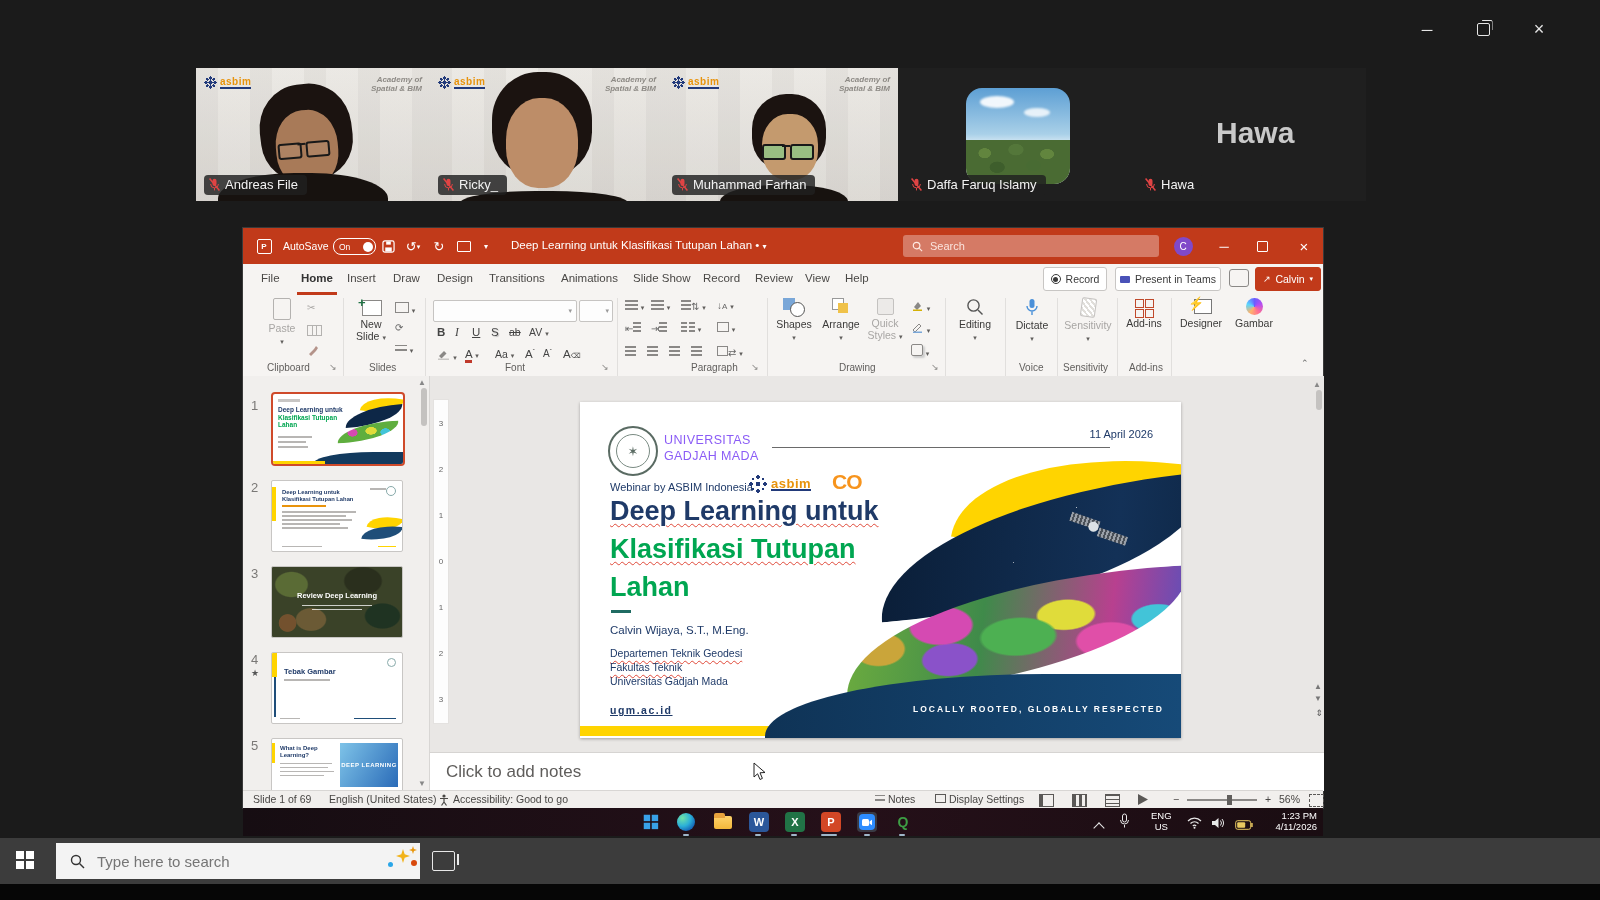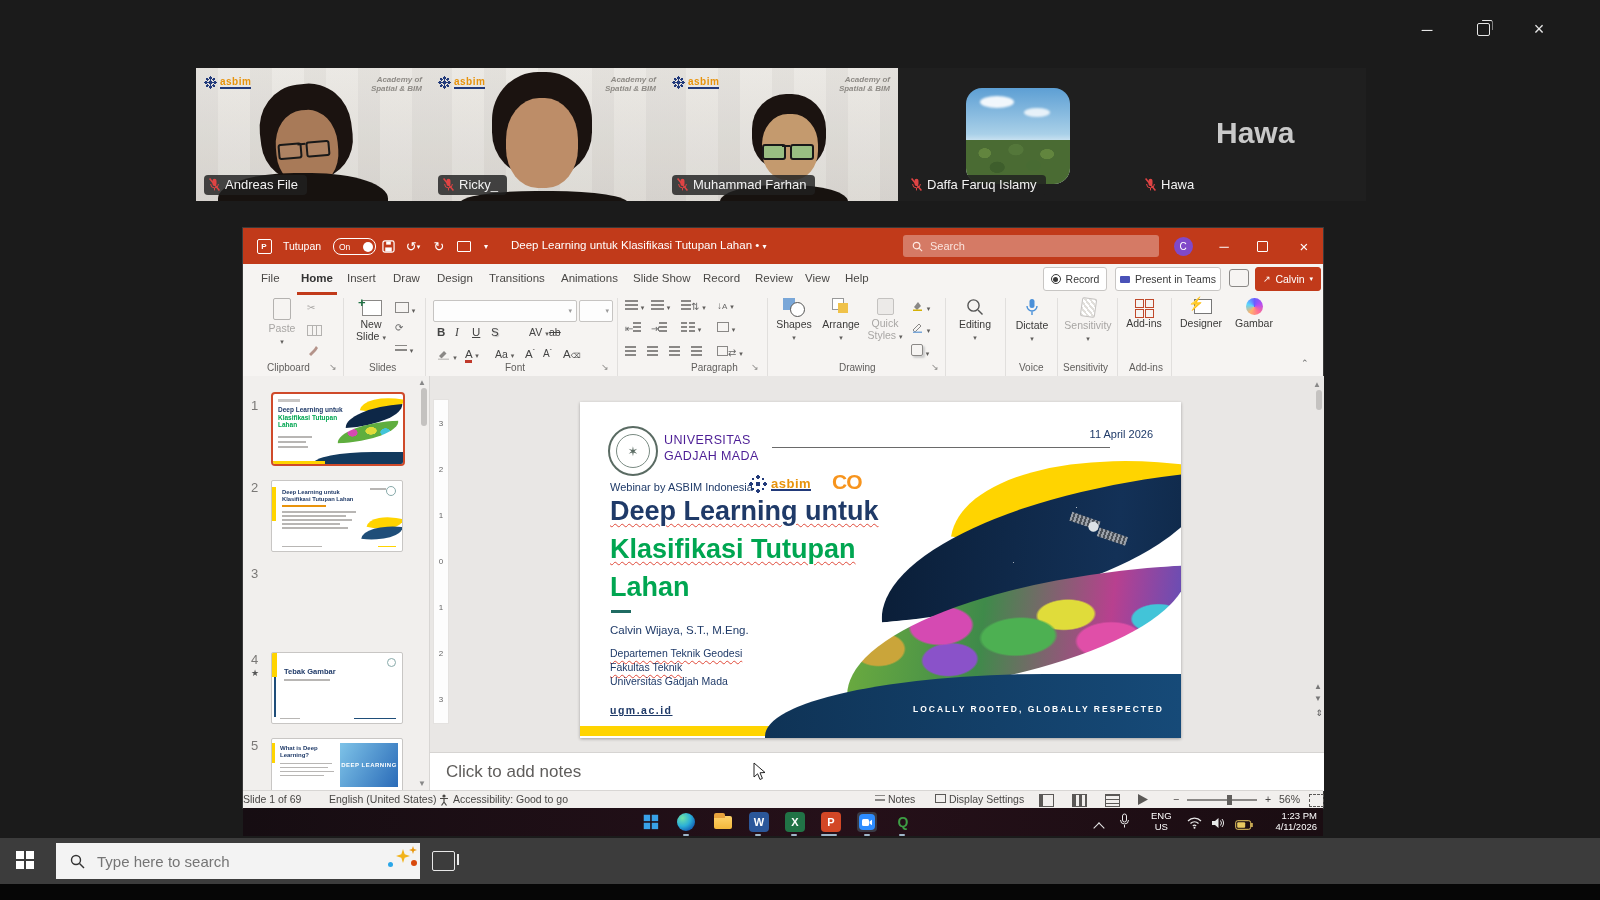--- a/index.html
+++ b/index.html
@@ -193,21 +193,21 @@
       <span>Hawa</span>
     </div>
   </div>
 
   <div id="ppt">
 
     <div id="titlebar">
       <span class="tb-ic" style="left:8px;width:26px;">
         <span style="width:13px;height:13px;border:1.5px solid #fff;border-radius:2px;display:flex;align-items:center;justify-content:center;font-size:8px;font-weight:bold;">P</span>
       </span>
-      <span style="position:absolute;left:40px;top:12px;font-size:10.5px;">Tutupan</span>
+      <span style="position:absolute;left:40px;top:12px;font-size:10.5px;">AutoSave</span>
       <span style="position:absolute;left:90px;top:10px;width:36px;height:15px;border:1px solid #fff;border-radius:8px;font-size:8.5px;display:flex;align-items:center;padding-left:5px;">
         <span>On</span>
         <span style="position:absolute;right:2px;width:10px;height:10px;border-radius:50%;background:#fff;"></span>
       </span>
       <span class="tb-ic" style="left:134px;width:22px;">
         <svg width="13" height="13" viewBox="0 0 14 14">
             <rect x="1" y="1" width="12" height="12" rx="2" fill="none" stroke="#fff" stroke-width="1.3"></rect>
             <rect x="4.5" y="1.5" width="5" height="3.5" fill="#fff"></rect>
             <rect x="3.5" y="8" width="7" height="4.5" fill="#fff"></rect>
           </svg>
@@ -300,21 +300,21 @@
       <span class="ddown" style="left:190px;top:8px;width:142px;">
           <span style="position:absolute;right:4px;top:6px;font-size:7px;color:#999;">▾</span>
         </span>
       <span class="ddown" style="left:336px;top:8px;width:32px;">
           <span style="position:absolute;right:3px;top:6px;font-size:7px;color:#999;">▾</span>
         </span>
       <span class="fbtn" style="left:194px;top:34px;font-weight:bold;">B</span>
       <span class="fbtn" style="left:212px;top:34px;font-style:italic;font-family:'Liberation Serif',serif;">I</span>
       <span class="fbtn" style="left:229px;top:34px;text-decoration:underline;">U</span>
       <span class="fbtn" style="left:248px;top:34px;text-shadow:1px 1px 1px #bbb;">S</span>
-      <span class="fbtn" style="left:266px;top:34px;text-decoration:line-through;font-size:10.5px;margin-left:40px;">ab</span>
+      <span class="fbtn" style="left:266px;top:34px;text-decoration:line-through;font-size:10.5px;">ab</span>
       <span class="fbtn" style="left:286px;top:34px;font-size:10.5px;"><span>AV</span> <span class="chevd">▾</span></span>
       <span class="fbtn" style="left:194px;top:56px;"><svg width="13" height="12" viewBox="0 0 13 12">
             <path d="M2 8 L7 3 L9.5 5.5 L4.5 10.5Z" fill="#8a8886"></path>
             <rect x="1" y="10.5" width="11" height="2" fill="#c8c6c4"></rect>
           </svg> <span class="chevd">▾</span></span>
       <span class="fbtn" style="left:222px;top:56px;"><span style="border-bottom:3px solid #c0392b;padding-bottom:0px;">A</span> <span class="chevd">▾</span></span>
       <span class="fbtn" style="left:252px;top:56px;font-size:10.5px;"><span>Aa</span> <span class="chevd">▾</span></span>
       <span class="fbtn" style="left:282px;top:56px;"><span>A</span><sup style="font-size:6px;">ˆ</sup></span>
       <span class="fbtn" style="left:300px;top:56px;font-size:10px;"><span>A</span><sup style="font-size:6px;">ˇ</sup></span>
       <span class="fbtn" style="left:320px;top:56px;"><span>A</span><span style="font-size:7px;">⌫</span></span>
@@ -463,20 +463,25 @@
         <div class="gbar" style="left:10px;top:42px;width:58px;height:1.5px;"></div>
         <div class="gbar" style="left:10px;top:46px;width:66px;height:1.5px;"></div>
         <div style="position:absolute;right:6px;top:5px;width:8px;height:8px;border:1px solid #8aa;border-radius:50%;"></div>
         <div class="gbar" style="right:16px;top:7px;width:16px;height:1.5px;"></div>
         <div class="leaf" style="left:96px;top:34px;width:34px;height:16px;background:#ffd400;transform:rotate(14deg);"></div>
         <div class="leaf" style="left:90px;top:44px;width:40px;height:16px;background:#1f4e79;transform:rotate(6deg);"></div>
         <div class="gbar" style="left:10px;bottom:4px;width:40px;height:1.5px;"></div>
         <div class="gbar" style="right:6px;bottom:4px;width:18px;height:1.5px;background:#ffd400;"></div>
       </div>
       <span class="tnum" style="top:190px;">3</span>
+      <div class="thumb" style="top:190px;background:radial-gradient(26px 20px at 15% 25%,#5a6b35 60%,transparent 66%),radial-gradient(30px 22px at 70% 20%,#2a2f1d 60%,transparent 66%),radial-gradient(24px 18px at 30% 75%,#6b5a35 60%,transparent 66%),radial-gradient(28px 20px at 85% 70%,#1f3322 60%,transparent 66%),radial-gradient(14px 14px at 12% 80%,#73512e 60%,transparent 66%),#3a4228;">
+        <div style="position:absolute;left:0;top:24px;width:130px;text-align:center;font-size:7.5px;font-weight:bold;color:#fff;">Review Deep Learning</div>
+        <div class="gbar" style="left:30px;top:38px;width:70px;height:1.2px;background:rgba(255,255,255,.75);"></div>
+        <div class="gbar" style="left:40px;top:42px;width:50px;height:1.2px;background:rgba(255,255,255,.75);"></div>
+      </div>
       <span class="tnum" style="top:276px;">4</span>
       <span class="tnum" style="top:292px;font-size:9px;color:#555;">★</span>
       <div class="thumb" style="top:276px;">
         <div style="position:absolute;left:0;top:0;width:5px;height:24px;background:#ffd400;"></div>
         <div style="position:absolute;left:1.5px;top:24px;width:2px;height:40px;background:#1f4e79;"></div>
         <div style="position:absolute;left:12px;top:14px;font-size:7.5px;font-weight:bold;color:#1f3a68;">Tebak Gambar</div>
         <div class="gbar" style="left:12px;top:26px;width:46px;height:1.5px;"></div>
         <div style="position:absolute;right:6px;top:5px;width:7px;height:7px;border:1px solid #8aa;border-radius:50%;"></div>
         <div class="gbar" style="left:8px;bottom:4px;width:20px;height:1.5px;"></div>
         <div class="gbar" style="right:6px;bottom:4px;width:42px;height:1.5px;background:#1f4e79;"></div>
@@ -520,21 +525,21 @@
         </div>
         <div class="leaf" style="left:264px;top:172px;width:348px;height:114px;background:radial-gradient(40px 26px at 10% 60%,#caa53a 60%,transparent 66%),radial-gradient(50px 30px at 28% 42%,#d54ab2 60%,transparent 66%),radial-gradient(44px 26px at 30% 72%,#8a52c9 60%,transparent 66%),radial-gradient(60px 30px at 50% 55%,#4db052 60%,transparent 66%),radial-gradient(46px 24px at 64% 38%,#e0dc3a 60%,transparent 66%),radial-gradient(52px 28px at 76% 62%,#e04fa8 60%,transparent 66%),radial-gradient(40px 22px at 90% 45%,#42c4d8 60%,transparent 66%),radial-gradient(60px 40px at 85% 80%,#2f6b3a 60%,transparent 66%),linear-gradient(100deg,#6fae3e,#3f8a4a 40%,#b8408f 75%,#4f52c0);transform:rotate(-3deg);"></div>
         <div style="position:absolute;left:0;bottom:2px;width:330px;height:10px;background:#ffd400;clip-path:polygon(0 0,96% 0,88% 100%,0 100%);"></div>
         <div style="position:absolute;left:185px;bottom:0;width:416px;height:64px;background:linear-gradient(90deg,#0f3356,#164a78);border-top-left-radius:280px 62px;">
           <span style="position:absolute;left:148px;top:30px;font-size:8.5px;font-weight:bold;letter-spacing:2px;color:#fff;">LOCALLY ROOTED, GLOBALLY RESPECTED</span>
         </div>
 
         <div style="position:absolute;left:28px;top:24px;width:46px;height:46px;border:2px solid #5a6b63;border-radius:50%;display:flex;align-items:center;justify-content:center;">
           <div style="width:32px;height:32px;border:1px solid #7a8b83;border-radius:50%;display:flex;align-items:center;justify-content:center;color:#5a6b63;font-size:13px;">✶</div>
         </div>
-        <div style="position:absolute;left:84px;top:31px;font-size:12.5px;letter-spacing:.4px;color:#4c1d95;line-height:15.5px;font-weight:500;">
+        <div style="position:absolute;left:84px;top:31px;font-size:12.5px;letter-spacing:.4px;color:#8b5cf6;line-height:15.5px;font-weight:500;">
           <span>UNIVERSITAS</span><br><span>GADJAH MADA</span>
         </div>
         <div style="position:absolute;left:192px;top:45px;width:338px;height:1px;background:#6a6a6a;"></div>
         <div style="position:absolute;right:28px;top:26px;font-size:11px;color:#1f3a68;">11 April 2026</div>
 
         <div style="position:absolute;left:30px;top:79px;font-size:11px;font-weight:500;color:#1f3a68;">Webinar by ASBIM Indonesia</div>
         <div class="asbim-sm" style="left:168px;top:72px;">
           <span class="asbim-dots" style="width:20px;height:20px;"></span>
           <span class="asbim-word" style="font-size:13px;">asbim</span>
         </div>
@@ -559,21 +564,21 @@
       <span style="position:absolute;right:2px;top:306px;font-size:8px;color:#777;">▲</span>
       <span style="position:absolute;right:2px;top:318px;font-size:8px;color:#777;">▼</span>
       <span style="position:absolute;right:1px;top:332px;font-size:9px;color:#555;">⇕</span>
     </div>
 
     <div id="notes">
       <span style="position:absolute;left:16px;top:9px;font-size:17px;color:#5f5d5b;">Click to add notes</span>
     </div>
 
     <div id="statusbar">
-      <span class="st" style="left:0;">Slide 1 of 69</span>
+      <span class="st" style="left:10px;">Slide 1 of 69</span>
       <span class="st" style="left:86px;">English (United States)</span>
       <svg class="st" style="left:196px;top:3px;" width="10" height="12" viewBox="0 0 10 12">
           <circle cx="5" cy="2" r="1.6" fill="#484644"></circle>
           <path d="M1 4.5 H9 M5 4.5 V8 M5 8 L2.5 11.5 M5 8 L7.5 11.5" stroke="#484644" stroke-width="1.2" fill="none"></path>
         </svg>
       <span class="st" style="left:210px;">Accessibility: Good to go</span>
       <span class="st" style="left:632px;"><span class="bars" style="width:10px;height:8px;"></span> <span>Notes</span></span>
       <span class="st" style="left:692px;"><span class="sq" style="width:9px;height:7px;border-color:#5a5856;"></span> <span>Display Settings</span></span>
       <span class="viewic" style="left:796px;background:linear-gradient(90deg,#5a5856 3px,transparent 3px);"></span>
       <span class="viewic" style="left:829px;background:repeating-linear-gradient(90deg,#5a5856 0 3px,transparent 3px 6px);"></span>

